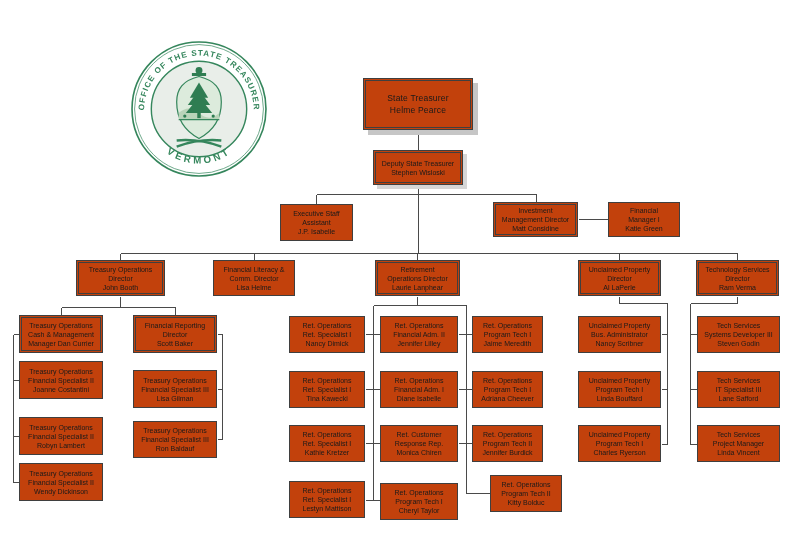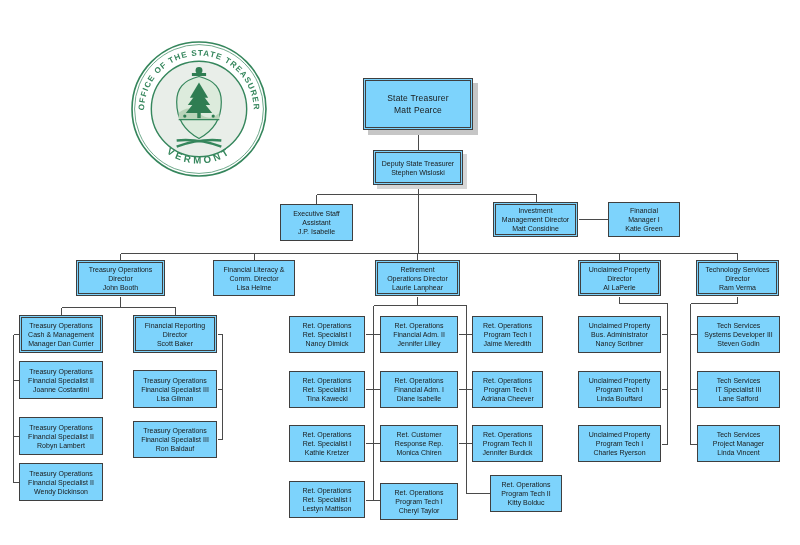--- a/index.html
+++ b/index.html
@@ -2,21 +2,21 @@
 <html><head>
 <meta charset="utf-8">
 <style>
   html,body{margin:0;padding:0;background:#fff;}
   #stage{
     position:relative;width:800px;height:545px;background:#ffffff;overflow:hidden;
     font-family:"Liberation Sans", sans-serif;
   }
   #connectors{position:absolute;left:0;top:0;width:800px;height:545px;}
   .box{
-    position:absolute;background:#7dd3fc;border:1px solid #3f3f3f;box-sizing:border-box;
+    position:absolute;background:#c2410c;border:1px solid #3f3f3f;box-sizing:border-box;
     display:flex;flex-direction:column;align-items:center;justify-content:center;
     text-align:center;font-size:7px;line-height:9px;color:#1a1a1a;
   }
   .box span{white-space:nowrap;display:block;}
   .box.double{border:3px double #3f3f3f;}
   .box.big{font-size:8.5px;line-height:12px;letter-spacing:.2px;}
   .box.shadow{box-shadow:5px 5px 0 0 #c6c6c6;}
   .box.shadow-sm{box-shadow:4px 4px 0 0 #d6d6d6;}
   #seal{position:absolute;left:130px;top:40px;width:138px;height:138px;}
 </style>
@@ -104,21 +104,21 @@
       <circle cx="68" cy="30" r="3.4" fill="#2f7d52"></circle>
       <rect x="61" y="32.5" width="14" height="3" fill="#2f7d52"></rect>
       <path d="M46 105 Q 68 97 90 99" stroke="#35865c" stroke-width="2.4" fill="none"></path>
       <path d="M46 99 Q 68 97 90 105" stroke="#35865c" stroke-width="2.4" fill="none"></path>
     </g>
   </svg>
 
   <div id="nodes">
       <div class="box double big shadow" style="left: 363px; top: 78px; width: 110px; height: 52px;">
         <span>State Treasurer</span>
-        <span>Matt Pearce</span>
+        <span>Helme Pearce</span>
       </div>
       <div class="box double shadow-sm" style="left: 373px; top: 150px; width: 90px; height: 35px;">
         <span>Deputy State Treasurer</span>
         <span>Stephen Wisloski</span>
       </div>
       <div class="box" style="left: 280px; top: 204px; width: 73px; height: 37px;">
         <span>Executive Staff</span>
         <span>Assistant</span>
         <span>J.P. Isabelle</span>
       </div>

